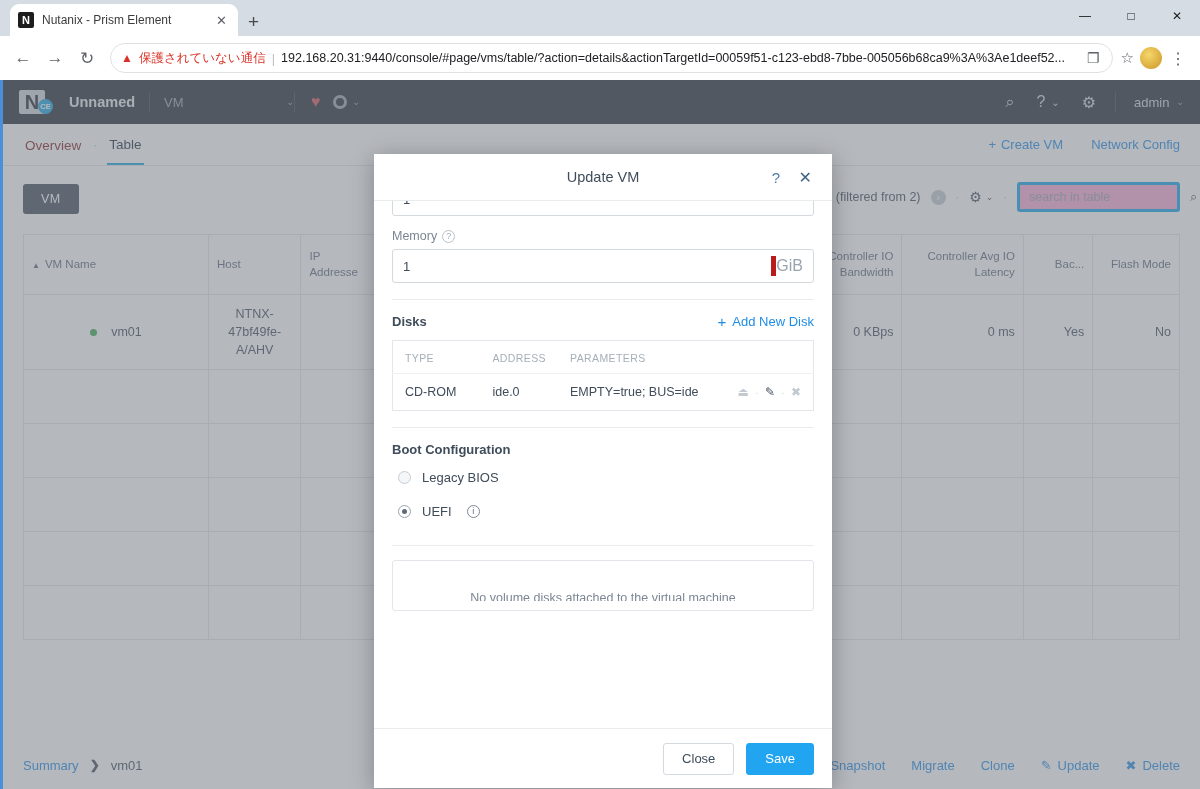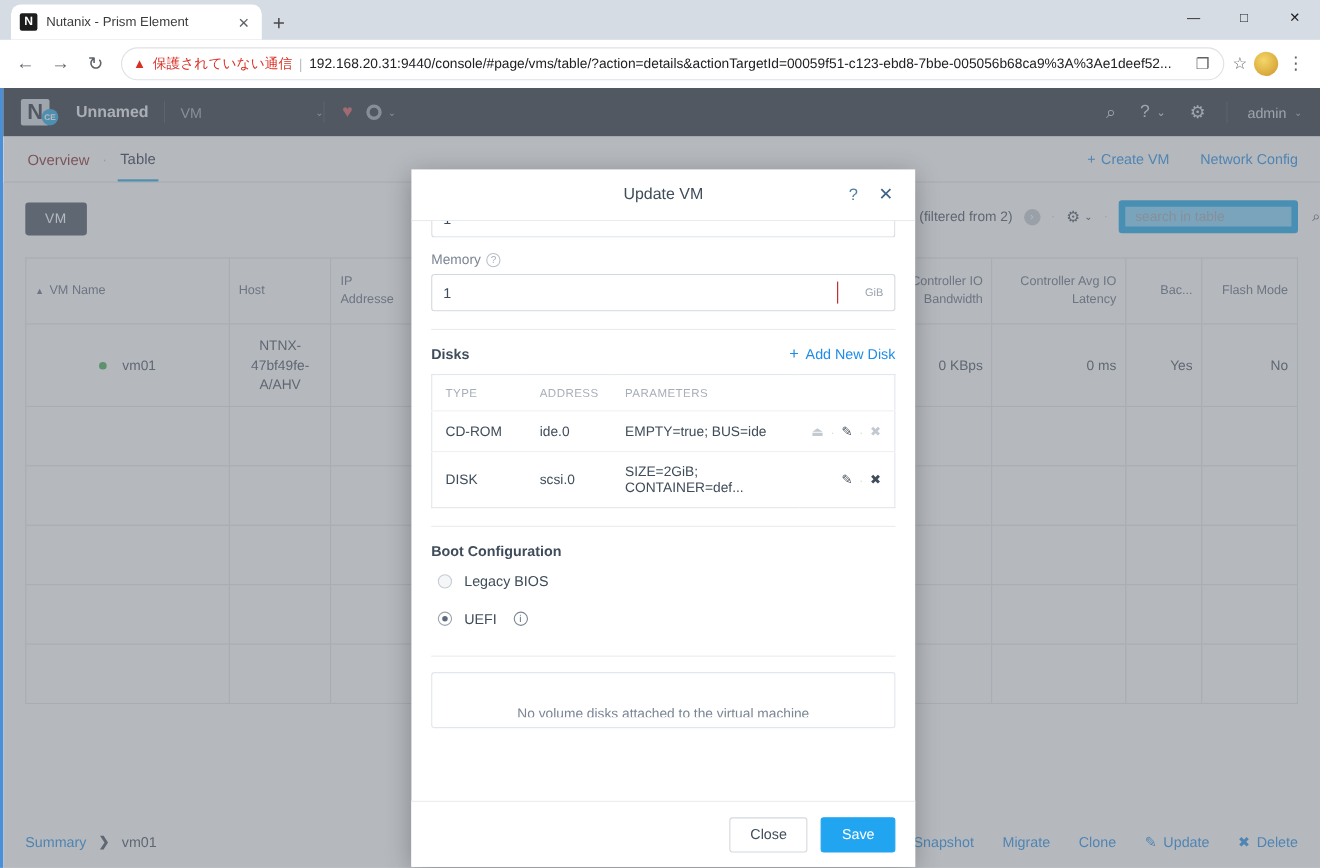--- a/index.html
+++ b/index.html
@@ -134,22 +134,22 @@
     position: absolute; right: 20px; top: 16px; display: flex; align-items: center; gap: 10px;
   }
   .tt-text { font-size: 12.5px; color: #3f4c5a; }
   .tt-ico-circle {
     width: 15px; height: 15px; border-radius: 50%; background: #c3c9d0; color: #fff;
     font-size: 10px; display: flex; align-items: center; justify-content: center;
   }
   .tt-sep { color: #c3c9d0; font-size: 11px; }
   .tt-gear { color: #3f4c5a; font-size: 14px; display: flex; align-items: center; gap: 4px; }
   .search-box {
-    width: 163px; height: 30px; border: 6px solid #0ea5e9; border-radius: 3px;
-    display: flex; align-items: center; padding: 0 9px; background: #7dd3fc;
+    width: 163px; height: 30px; border: 3px solid #0ea5e9; border-radius: 3px;
+    display: flex; align-items: center; padding: 0 9px; background: #f9a8d4;
   }
   .search-box input {
     border: none; outline: none; font-size: 12.5px; color: #3f4c5a; flex: 1;
     background: transparent; font-family: "Liberation Sans", sans-serif;
   }
   .search-box input::placeholder { color: #9aa3ae; }
 
   
   .dtable { margin-top: 20px; width: 100%; border-collapse: collapse; table-layout: fixed; }
   .dtable th {
@@ -214,22 +214,22 @@
     justify-content: center; line-height: 1;
   }
   .inp {
     width: 100%; height: 34px; border: 1px solid #d4d9de; border-radius: 3px;
     display: flex; align-items: center; padding: 0 10px; background: #fff;
   }
   .inp input {
     border: none; outline: none; flex: 1; font-size: 13px; color: #3f4c5a;
     background: transparent; font-family: "Liberation Sans", sans-serif;
   }
-  .inp-suffix { color: #9aa3ae; font-size: 10px; border-left: 1px solid #b91c1c;
-                padding-left: 24px; height: 20px; display: flex; align-items: center; }
+  .inp-suffix { color: #9aa3ae; font-size: 16px; border-left: 5px solid #b91c1c;
+                padding-left: 0; height: 20px; display: flex; align-items: center; }
   .clipped-inp { height: 15px; overflow: hidden; margin-bottom: 13px; }
   .clipped-inp .inp { height: 34px; margin-top: -19px; }
 
   .hr { height: 1px; background: #e9ecef; margin: 16px 0 14px; }
 
   .sec-head { display: flex; align-items: center; margin-bottom: 11px; }
   .sec-title { font-size: 13px; color: #3f4c5a; font-weight: bold; }
   .sec-action { margin-left: auto; color: #1f8ce6; font-size: 13px; cursor: pointer;
                 display: flex; align-items: center; gap: 6px; }
   .plus { font-size: 15px; line-height: 1; }
@@ -591,30 +591,20 @@
               <td>ide.0</td>
               <td>EMPTY=true; BUS=ide</td>
               <td class="disk-actions">
                 <span class="di light">⏏</span>
                 <span class="di-dot">·</span>
                 <span class="di dark">✎</span>
                 <span class="di-dot">·</span>
                 <span class="di light">✖</span>
               </td>
             </tr>
-            <tr>
-              <td>DISK</td>
-              <td>scsi.0</td>
-              <td>SIZE=2GiB; CONTAINER=def...</td>
-              <td class="disk-actions">
-                <span class="di dark">✎</span>
-                <span class="di-dot">·</span>
-                <span class="di dark">✖</span>
-              </td>
-            </tr>
           </tbody>
         </table>
 
         <div class="hr"></div>
 
         <div class="sec-title">Boot Configuration</div>
 
         <div class="radio-row">
           <span class="radio"></span>
           <span>Legacy BIOS</span>

